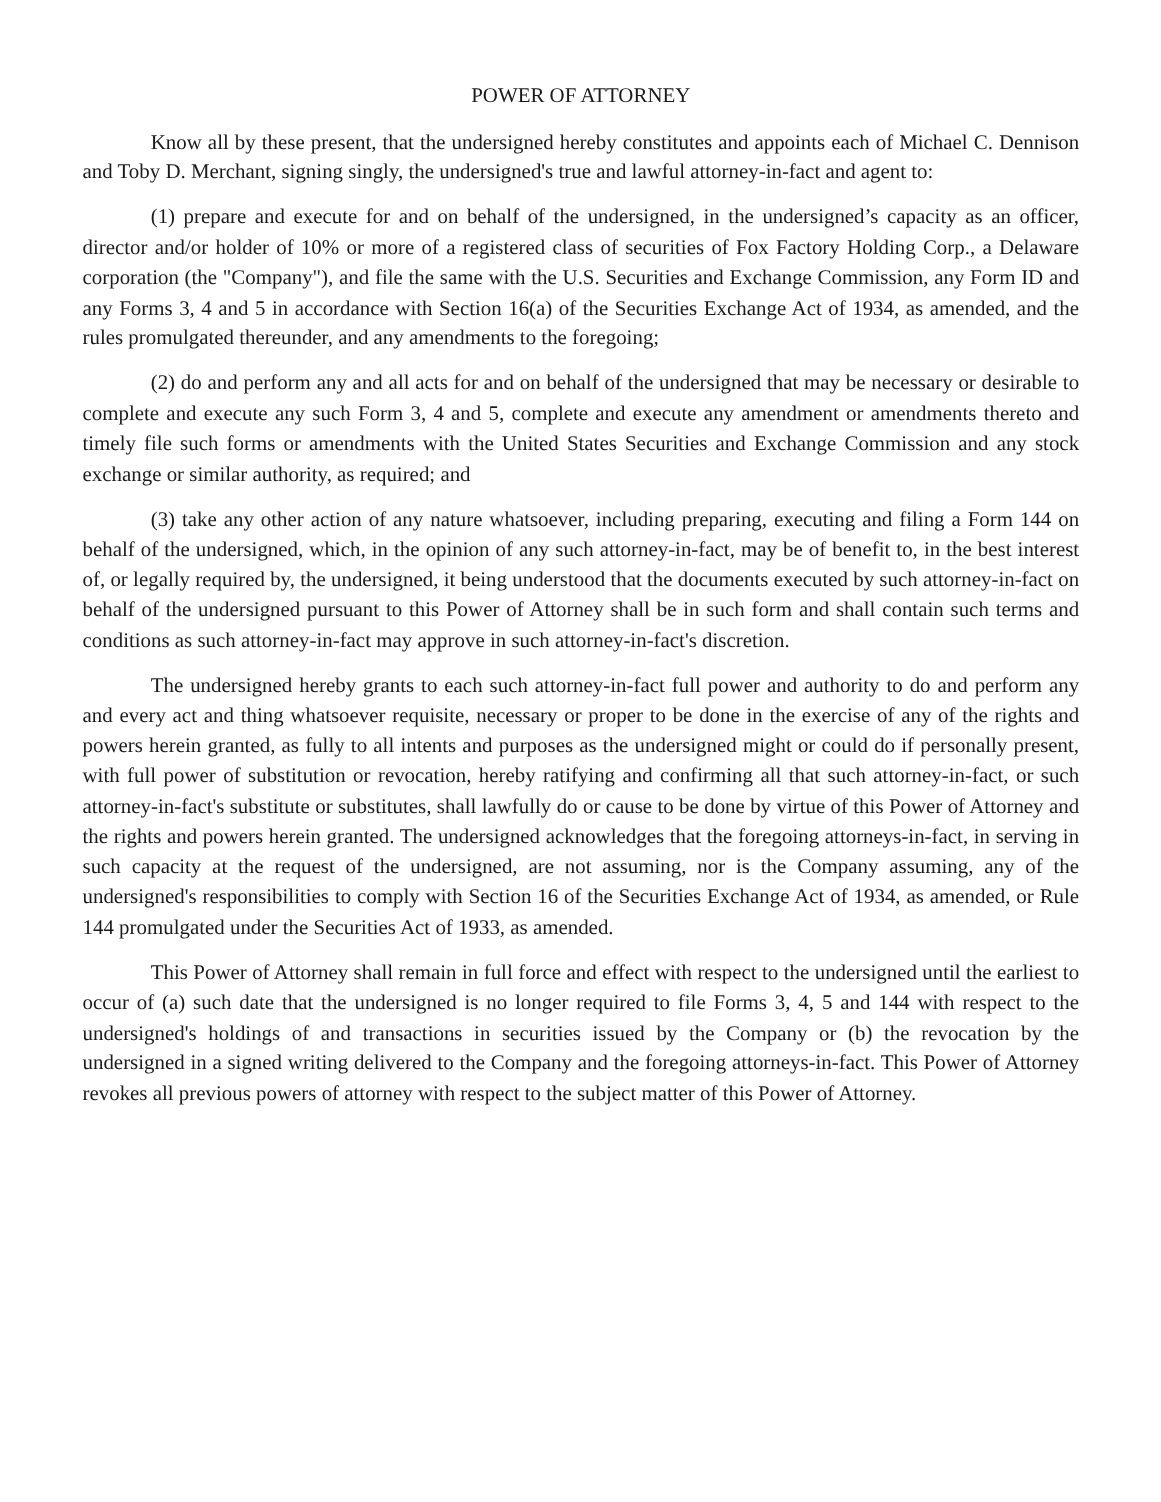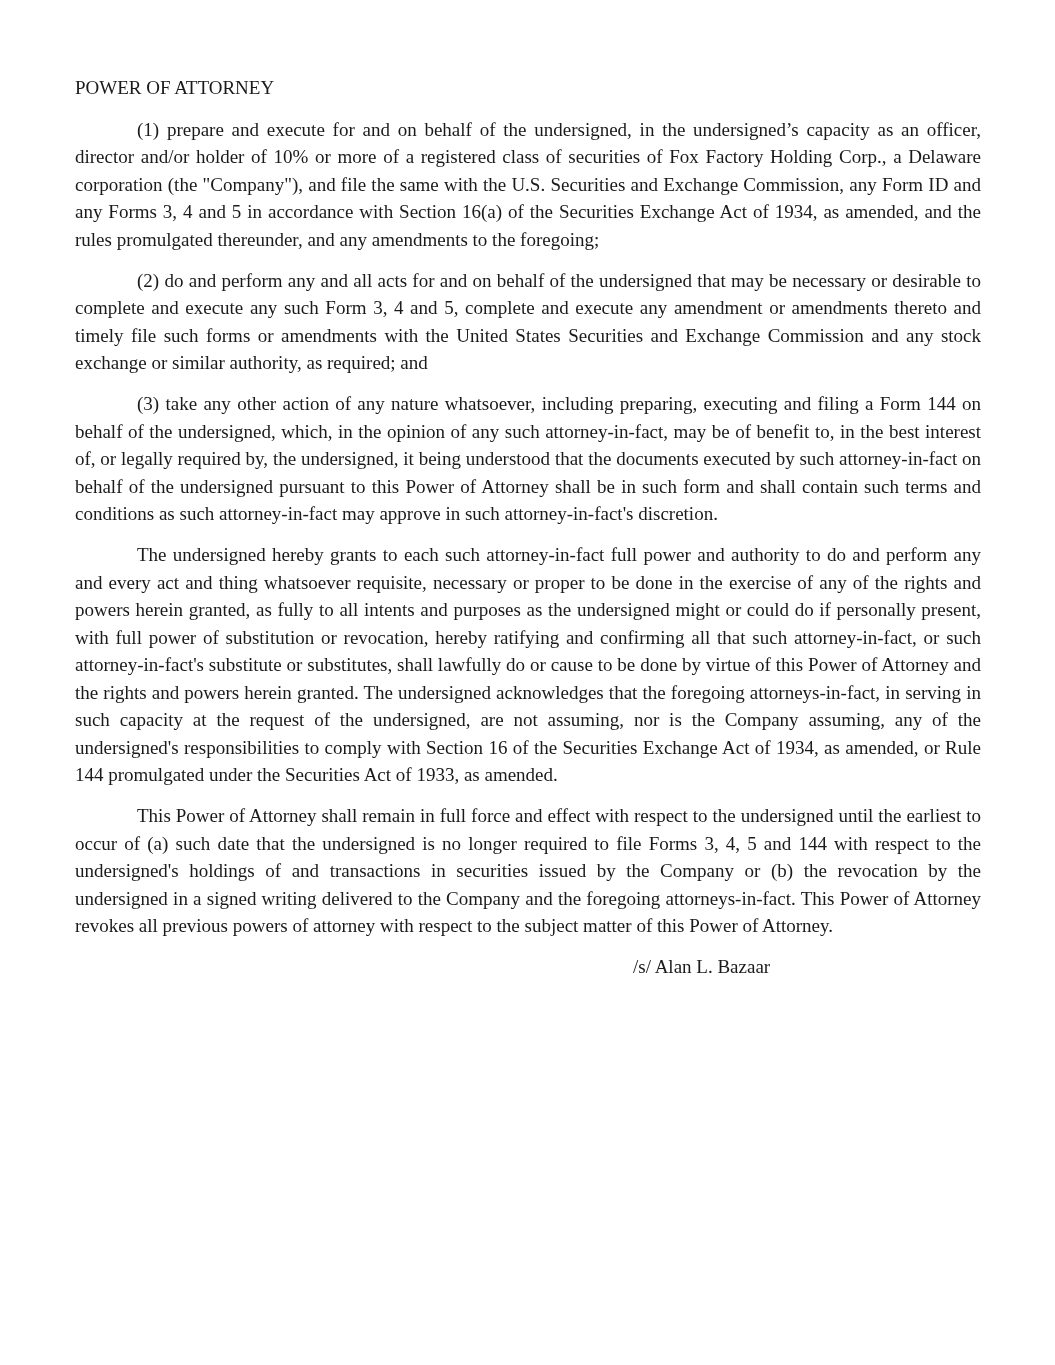--- a/index.html
+++ b/index.html
@@ -15,20 +15,21 @@
       font-family: "Liberation Serif", "DejaVu Serif", serif;
       color: #1a1a1a;
     }
     .page {
       position: absolute;
       left: 75px;
       top: 74px;
       width: 906px;
     }
     .title {
+      text-align: center;
       font-size: 19px;
       line-height: 27.5px;
       margin: 0 0 14px 0;
       font-weight: normal;
     }
     .para {
       font-size: 19px;
       line-height: 27.5px;
       text-align: justify;
       text-indent: 62px;
@@ -45,21 +46,21 @@
       margin: 0;
       padding-left: 558px;
     }
   </style>
 </head>
 <body>
 
 <div class="page">
   <h1 class="title">POWER OF ATTORNEY</h1>
 
+  <p class="para">Know all by these present, that the undersigned hereby constitutes and appoints each of Michael C. Dennison and Toby D. Merchant, signing singly, the undersigned's true and lawful attorney-in-fact and agent to:</p>
   <p class="para">(1) prepare and execute for and on behalf of the undersigned, in the undersigned’s capacity as an officer, director and/or holder of 10% or more of a registered class of securities of Fox Factory Holding Corp., a Delaware corporation (the "Company"), and file the same with the U.S. Securities and Exchange Commission, any Form ID and any Forms 3, 4 and 5 in accordance with Section 16(a) of the Securities Exchange Act of 1934, as amended, and the rules promulgated thereunder, and any amendments to the foregoing;</p>
   <p class="para">(2) do and perform any and all acts for and on behalf of the undersigned that may be necessary or desirable to complete and execute any such Form 3, 4 and 5, complete and execute any amendment or amendments thereto and timely file such forms or amendments with the United States Securities and Exchange Commission and any stock exchange or similar authority, as required; and</p>
   <p class="para">(3) take any other action of any nature whatsoever, including preparing, executing and filing a Form 144 on behalf of the undersigned, which, in the opinion of any such attorney-in-fact, may be of benefit to, in the best interest of, or legally required by, the undersigned, it being understood that the documents executed by such attorney-in-fact on behalf of the undersigned pursuant to this Power of Attorney shall be in such form and shall contain such terms and conditions as such attorney-in-fact may approve in such attorney-in-fact's discretion.</p>
   <p class="para">The undersigned hereby grants to each such attorney-in-fact full power and authority to do and perform any and every act and thing whatsoever requisite, necessary or proper to be done in the exercise of any of the rights and powers herein granted, as fully to all intents and purposes as the undersigned might or could do if personally present, with full power of substitution or revocation, hereby ratifying and confirming all that such attorney-in-fact, or such attorney-in-fact's substitute or substitutes, shall lawfully do or cause to be done by virtue of this Power of Attorney and the rights and powers herein granted. The undersigned acknowledges that the foregoing attorneys-in-fact, in serving in such capacity at the request of the undersigned, are not assuming, nor is the Company assuming, any of the undersigned's responsibilities to comply with Section 16 of the Securities Exchange Act of 1934, as amended, or Rule 144 promulgated under the Securities Act of 1933, as amended.</p>
   <p class="para">This Power of Attorney shall remain in full force and effect with respect to the undersigned until the earliest to occur of (a) such date that the undersigned is no longer required to file Forms 3, 4, 5 and 144 with respect to the undersigned's holdings of and transactions in securities issued by the Company or (b) the revocation by the undersigned in a signed writing delivered to the Company and the foregoing attorneys-in-fact. This Power of Attorney revokes all previous powers of attorney with respect to the subject matter of this Power of Attorney.</p>
 
 
-  <p class="signature">/s/ Alan L. Bazaar</p>
 </div>
 
 </body></html>

